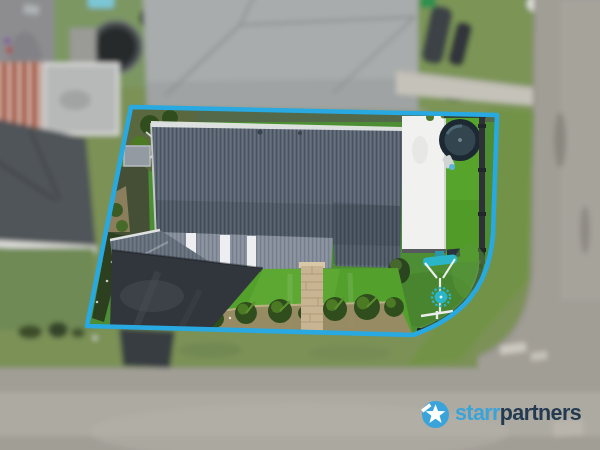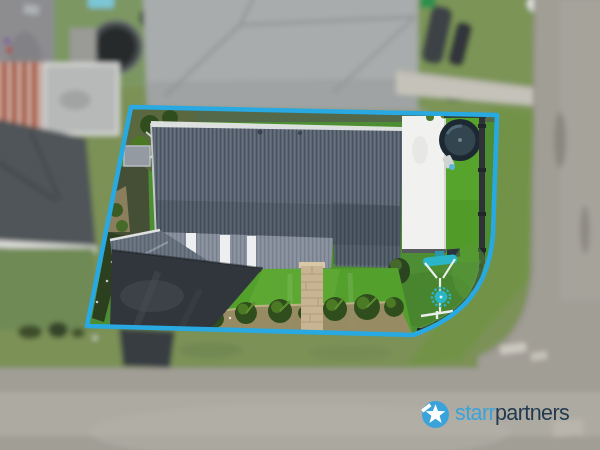--- a/index.html
+++ b/index.html
@@ -25,22 +25,22 @@
   .c-hedge{fill:var(--hedge);} .c-fence{fill:var(--fence);} .sk-fence{stroke:var(--fence);}
   .c-teal{fill:var(--play-teal);} .sk-teal{stroke:var(--play-teal);}
   .c-pool-rim{fill:var(--pool-rim);} .c-pool-water{fill:var(--pool-water);}
   .c-nroof-l{fill:var(--neighbor-roof-light);} .c-nroof-d{fill:var(--neighbor-roof-dark);}
   .c-terra{fill:var(--neighbor-roof-terra);} .c-grass-out{fill:var(--grass-outside);}
   .c-road{fill:var(--road);} .c-road-l{fill:var(--road-light);} .c-path{fill:var(--concrete-path);}
   .c-npool{fill:var(--neighbor-pool);} .c-pavers{fill:var(--pavers);} .sk-paver{stroke:var(--paver-line);}
   
   .logo{position:absolute;left:421px;top:398px;height:32px;display:flex;align-items:center;gap:5px;}
   .logo-text{font-size:21.5px;line-height:1;letter-spacing:-0.6px;white-space:nowrap;}
-  .logo-starr{font-weight:400;color:var(--logo-primary);}
-  .logo-partners{font-weight:400;color:var(--logo-secondary);}
+  .logo-starr{font-weight:700;color:var(--logo-primary);}
+  .logo-partners{font-weight:700;color:var(--logo-secondary);}
   .logo-icon{width:29px;height:29px;}
   .logo-icon .disc{fill:var(--logo-primary);}
 </style>
 </head>
 <body>
 
 <div class="stage">
 <svg width="600" height="450" viewBox="0 0 600 450">
   <defs>
     <filter id="fblur" x="-5%" y="-5%" width="110%" height="110%">

